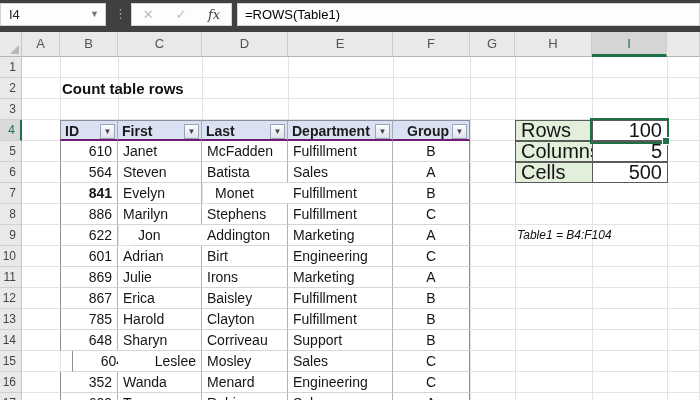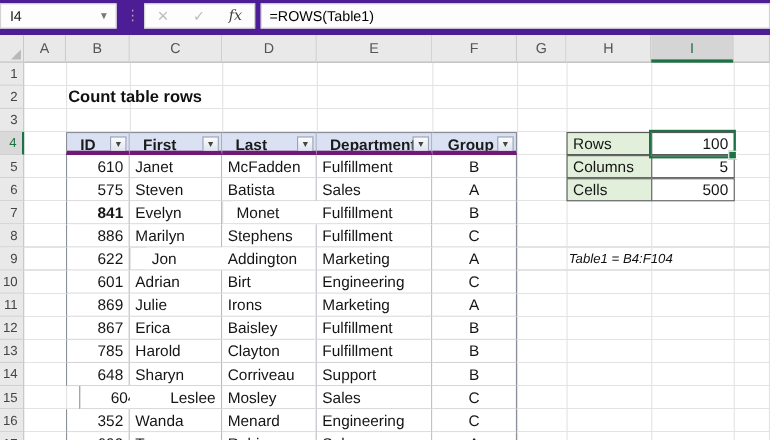--- a/index.html
+++ b/index.html
@@ -1,19 +1,19 @@
 <!DOCTYPE html>
 <html><head>
 <meta charset="utf-8">
 <style>
   html,body{margin:0;padding:0;}
   .screen{position:relative;width:700px;height:400px;overflow:hidden;background:#fff;
     font-family:"Liberation Sans","DejaVu Sans",sans-serif;-webkit-font-smoothing:antialiased;}
   
-  .topbar{position:absolute;left:0;top:0;width:700px;height:32px;background:#4c1d95;}
+  .topbar{position:absolute;left:0;top:0;width:700px;height:32px;background:#404040;}
   .tb-box{position:absolute;top:3px;height:23px;background:#FDFDFD;border:1px solid #D2D2D2;box-sizing:border-box;}
   .namebox{left:0;width:106px;font-size:13px;color:#222;line-height:21px;padding-left:8px;}
   .namebox .chev{position:absolute;right:6px;top:0;line-height:21px;font-size:9px;color:#777;}
   .tb-dots{position:absolute;left:114px;top:3px;height:23px;line-height:22px;color:#A8A8A8;font-size:13px;}
   .fxbox{left:131px;width:101px;display:flex;align-items:center;justify-content:space-around;}
   .fxbox .x{color:#BDBDBD;font-size:13px;}
   .fxbox .ck{color:#BDBDBD;font-size:13px;}
   .fxbox .fx{color:#3F3F3F;font-size:13px;font-style:italic;font-family:"DejaVu Serif",serif;}
   .formulabox{left:237px;width:463px;font-size:13px;color:#000;line-height:21px;padding-left:7px;}
   
@@ -26,32 +26,32 @@
     text-align:right;padding-right:5px;font-size:12px;color:#444;}
   .rowhead.sel{background:#D9D9D9;border-right:2px solid #1E7145;color:#1E7145;}
   
   .hgrid{position:absolute;left:22px;top:57px;width:678px;height:343px;
     background:repeating-linear-gradient(to bottom,transparent 0 20px,#E3E3E3 20px 21px);}
   .vline{position:absolute;top:57px;height:343px;width:1px;background:#E3E3E3;}
   
   .sheettitle{position:absolute;font-weight:bold;font-size:15px;color:#111;line-height:21px;}
   
   .tcell{position:absolute;box-sizing:border-box;font-size:14px;color:#151515;line-height:20px;white-space:nowrap;overflow:hidden;}
-  .thead{background:#D9E1F2;border-top:1px solid #8A8F99;border-bottom:4px solid #701a75;border-right:1px solid #A5ABB5;font-weight:600;color:#1b1b1b;padding:0 12px;}
+  .thead{background:#D9E1F2;border-top:1px solid #8A8F99;border-bottom:2px solid #701a75;border-right:1px solid #A5ABB5;font-weight:600;color:#1b1b1b;padding:0 4px;}
   .thead.first{border-left:1px solid #8A8F99;}
   .thead.lastcol{border-right:1px solid #8A8F99;}
   .tdata{background:#FFF;border-right:1px solid #AEB4BE;border-bottom:1px solid #D6D6D6;padding:0 5px;}
   .tdata.first{border-left:1px solid #8A8F99;}
   .tdata.lastcol{border-right:1px solid #8A8F99;}
   .al-r{text-align:right;} .al-c{text-align:center;}
   .filterbtn{position:absolute;top:3px;right:2px;width:15px;height:15px;background:linear-gradient(#FBFCFE,#DDE2EC);
     border:1px solid #9BA3B5;box-sizing:border-box;text-align:center;}
   .filterbtn .arr{display:block;font-size:8px;line-height:13px;color:#444;}
   
-  .sumcell{position:absolute;box-sizing:border-box;height:21px;border:1px solid #5A5A5A;font-size:14px;line-height:19px;padding:0 5px;color:#151515;}
+  .sumcell{position:absolute;box-sizing:border-box;height:21px;border:1px solid #5A5A5A;font-size:20px;line-height:19px;padding:0 5px;color:#151515;}
   .sumlabel{background:#E2EFDA;}
   .sumvalue{background:#FFF;text-align:right;}
   
   .note{position:absolute;font-style:italic;font-size:12px;color:#111;line-height:21px;}
   
   .activecell{position:absolute;left:590px;top:118px;width:79px;height:26px;border:2px solid #1E7145;box-sizing:border-box;background:transparent;}
   .fillhandle{position:absolute;right:-3px;bottom:-3px;width:6px;height:6px;background:#1E7145;border:1px solid #FFF;}
 </style>
 </head>
 <body>
@@ -130,21 +130,21 @@
           <span class="arr">▼</span>
         </div></div>
       <div class="tcell thead lastcol al-r" style="left:393px;top:120px;width:77px;height:21px;padding-right:20px;"><span>Group</span><div class="filterbtn">
           <span class="arr">▼</span>
         </div></div>
       <div class="tcell tdata first al-r" style="left:60px;top:141px;width:58px;height:21px;">610</div>
       <div class="tcell tdata" style="left:118px;top:141px;width:84px;height:21px;">Janet</div>
       <div class="tcell tdata" style="left:202px;top:141px;width:86px;height:21px;">McFadden</div>
       <div class="tcell tdata" style="left:288px;top:141px;width:105px;height:21px;">Fulfillment</div>
       <div class="tcell tdata lastcol al-c" style="left:393px;top:141px;width:77px;height:21px;">B</div>
-      <div class="tcell tdata first al-r" style="left:60px;top:162px;width:58px;height:21px;">575</div>
+      <div class="tcell tdata first al-r" style="left:60px;top:162px;width:58px;height:21px;">564</div>
       <div class="tcell tdata" style="left:118px;top:162px;width:84px;height:21px;">Steven</div>
       <div class="tcell tdata" style="left:202px;top:162px;width:86px;height:21px;">Batista</div>
       <div class="tcell tdata" style="left:288px;top:162px;width:105px;height:21px;">Sales</div>
       <div class="tcell tdata lastcol al-c" style="left:393px;top:162px;width:77px;height:21px;">A</div>
       <div class="tcell tdata first al-r" style="left:60px;top:183px;width:58px;height:21px;font-weight:bold;">841</div>
       <div class="tcell tdata" style="left:118px;top:183px;width:84px;height:21px;">Evelyn</div>
       <div class="tcell tdata" style="left:202px;top:183px;width:86px;height:21px;margin-left:8px;">Monet</div>
       <div class="tcell tdata" style="left:288px;top:183px;width:105px;height:21px;">Fulfillment</div>
       <div class="tcell tdata lastcol al-c" style="left:393px;top:183px;width:77px;height:21px;">B</div>
       <div class="tcell tdata first al-r" style="left:60px;top:204px;width:58px;height:21px;">886</div>

